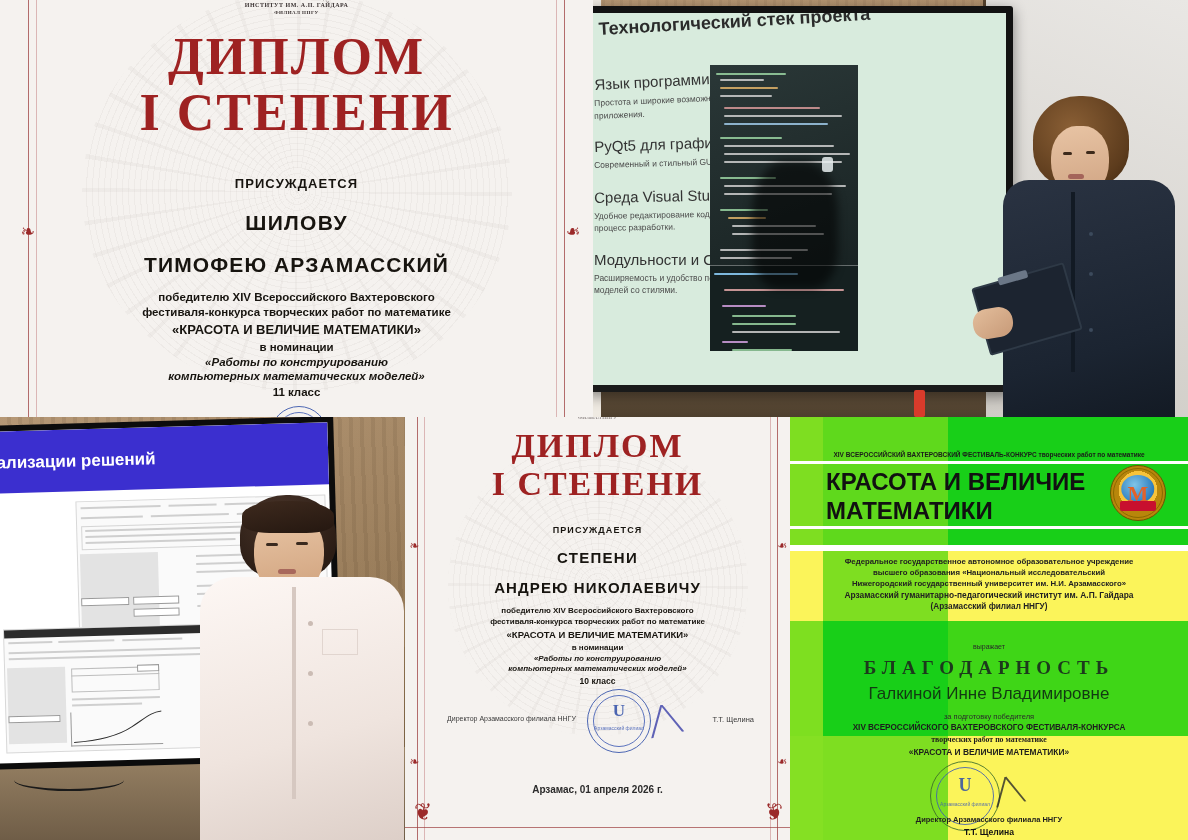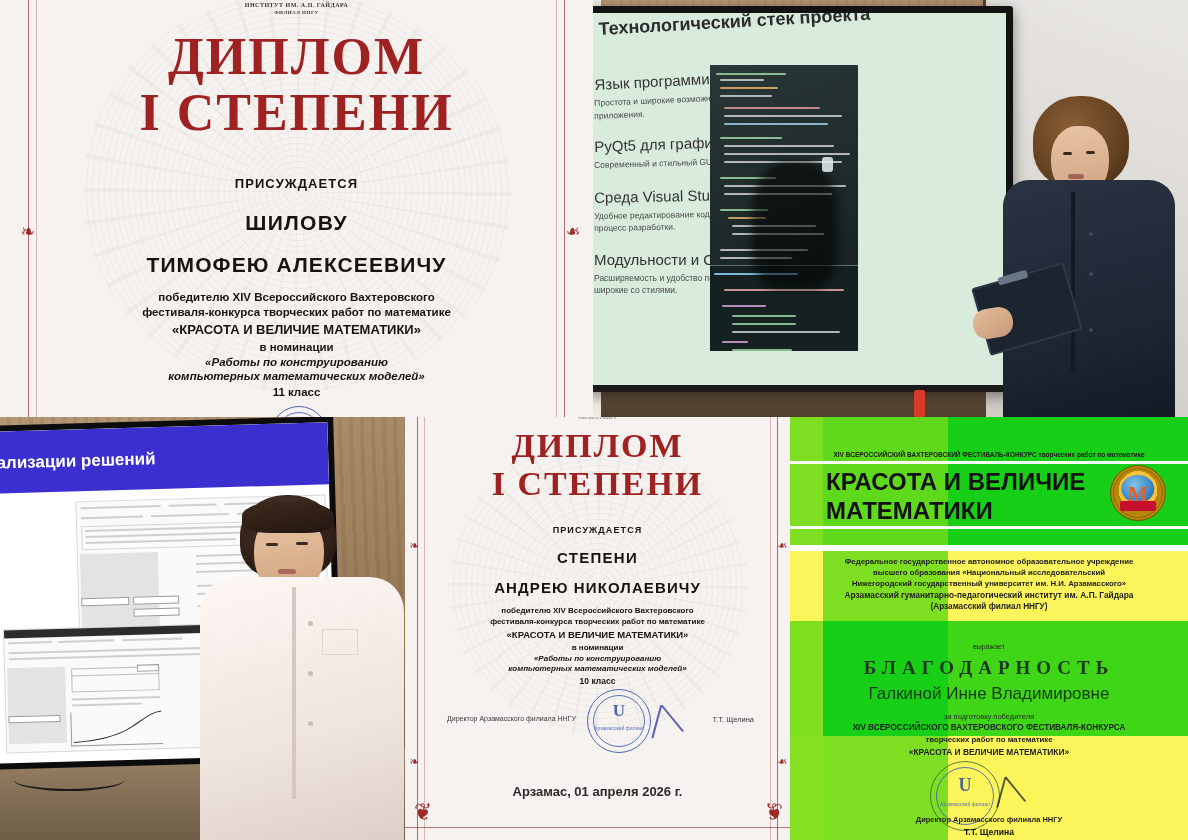--- a/index.html
+++ b/index.html
@@ -156,21 +156,21 @@
       <div class="l2">ИНСТИТУТ ИМ. А.П. ГАЙДАРА</div>
       <div class="l3">ФИЛИАЛ ННГУ</div>
     </div>
 
     <div class="dip-title" style="top:27px; font-size:52px;">ДИПЛОМ</div>
     <div class="dip-title" style="top:83px; font-size:52px;">I СТЕПЕНИ</div>
 
     <div class="dip-body" style="top:176px;">
       <div class="award" style="font-size:13px;">ПРИСУЖДАЕТСЯ</div>
       <div class="surname" style="font-size:21px; margin-top:20px;">ШИЛОВУ</div>
-      <div class="patron" style="font-size:21px; margin-top:18px;">ТИМОФЕЮ АЛЕКСЕЕВИЧУ</div>
+      <div class="patron" style="font-size:21px; margin-top:18px;">ТИМОФЕЮ АРЗАМАССКИЙ</div>
       <div class="small" style="font-size:11.5px; font-weight:bold; margin-top:14px;">победителю XIV Всероссийского Вахтеровского</div>
       <div class="small" style="font-size:11.5px; font-weight:bold; margin-top:3px;">фестиваля-конкурса творческих работ по математике</div>
       <div class="quoted" style="font-size:13px; margin-top:4px;">«КРАСОТА И ВЕЛИЧИЕ МАТЕМАТИКИ»</div>
       <div style="font-size:11.5px; font-weight:bold; margin-top:4px;">в номинации</div>
       <div class="nomin" style="font-size:11.5px; margin-top:3px;">«Работы по конструированию</div>
       <div class="nomin" style="font-size:11.5px; margin-top:2px;">компьютерных математических моделей»</div>
       <div style="font-size:11.5px; font-weight:bold; margin-top:4px;">11 класс</div>
     </div>
 
     <div class="seal" style="left:270px; top:406px; width:58px; height:58px;">
@@ -197,21 +197,21 @@
 
         <div class="slide-h" style="left:2px; top:125px; font-size:15px; transform:rotate(-2deg); transform-origin:left top;">PyQt5 для графического интерфейса</div>
         <div class="slide-p" style="left:2px; top:147px; font-size:8.5px; transform:rotate(-1.6deg); transform-origin:left top;">Современный и стильный GUI с применением QSS</div>
 
         <div class="slide-h" style="left:2px; top:176px; font-size:15px; transform:rotate(-1.2deg); transform-origin:left top;">Среда Visual Studio Code</div>
         <div class="slide-p" style="left:2px; top:198px; font-size:8.5px; transform:rotate(-1deg); transform-origin:left top;">Удобное редактирование кода и удобный</div>
         <div class="slide-p" style="left:2px; top:210px; font-size:8.5px; transform:rotate(-1deg); transform-origin:left top;">процесс разработки.</div>
 
         <div class="slide-h" style="left:2px; top:238px; font-size:15px;">Модульности и ООП</div>
         <div class="slide-p" style="left:2px; top:260px; font-size:8.5px;">Расширяемость и удобство поддержки через</div>
-        <div class="slide-p" style="left:2px; top:272px; font-size:8.5px;">широкие со стилями.</div>
+        <div class="slide-p" style="left:2px; top:272px; font-size:8.5px;">моделей со стилями.</div>
 
         <div class="codebox" style="left:118px; top:52px; width:148px; height:286px;">
           <div style="position:absolute; inset:0; background:linear-gradient(160deg, rgba(255,255,255,.06), rgba(0,0,0,.35));"></div>
           <div class="codeline" style="left:6px; top:8px;  width:70px; background:#9ad4a2;"></div>
           <div class="codeline" style="left:10px;top:14px; width:44px; background:#cfcfcf;"></div>
           <div class="codeline" style="left:10px;top:22px; width:58px; background:#e0b36a;"></div>
           <div class="codeline" style="left:10px;top:30px; width:52px; background:#cfcfcf;"></div>
           <div class="codeline" style="left:14px;top:42px; width:96px; background:#d89a9a;"></div>
           <div class="codeline" style="left:14px;top:50px; width:118px;background:#cfcfcf;"></div>
           <div class="codeline" style="left:14px;top:58px; width:104px;background:#9fc9e8;"></div>
@@ -387,21 +387,21 @@
 
     <div class="seal" style="left:182px; top:272px; width:64px; height:64px;">
       <div class="u" style="font-size:17px;">U</div>
       <div class="t" style="font-size:5px;">Арзамасский филиал</div>
     </div>
     <div class="sig-scribble" style="left:244px; top:288px; font-size:26px;">╱╲</div>
 
     <div class="signline" style="left:42px; top:298px; font-size:7px;">Директор Арзамасского филиала ННГУ</div>
     <div class="signline" style="right:36px; top:298px; font-size:7.5px;">Т.Т. Щелина</div>
 
-    <div style="position:absolute; left:0; right:0; top:367px; text-align:center; font-size:13px; font-weight:bold; color:#2b2b2b;">Арзамас, 01 апреля 2026 г.</div>
+    <div style="position:absolute; left:0; right:0; top:367px; text-align:center; font-size:10px; font-weight:bold; color:#2b2b2b;">Арзамас, 01 апреля 2026 г.</div>
   </div>
 
   <div class="panel" id="br">
 
     <div class="gr-band" style="top:0;   height:44px; background:#18cf18;"></div>
     <div class="gr-band" style="top:44px;height:3px;  background:#ffffff;"></div>
     <div class="gr-band" style="top:47px;height:62px; background:#18cf18;"></div>
     <div class="gr-band" style="top:109px;height:3px; background:#ffffff;"></div>
     <div class="gr-band" style="top:112px;height:16px; background:#18cf18;"></div>
     <div class="gr-band" style="top:128px;height:6px; background:#ffffff;"></div>
@@ -444,21 +444,21 @@
     <div class="gr-text gr-org" style="top:162px; font-size:7.8px;">Нижегородский государственный университет им. Н.И. Арзамасского»</div>
     <div class="gr-text gr-org" style="top:173px; font-size:8.4px;">Арзамасский гуманитарно-педагогический институт им. А.П. Гайдара</div>
     <div class="gr-text gr-org" style="top:185px; font-size:8.2px;">(Арзамасский филиал ННГУ)</div>
 
     <div class="gr-text gr-vyr" style="top:226px; font-size:7px;">выражает</div>
     <div class="gr-text gr-name" style="top:267px; font-size:17px;">Галкиной Инне Владимировне</div>
     <div class="gr-text gr-blag" style="top:240px; font-size:19px;">БЛАГОДАРНОСТЬ</div>
 
     <div class="gr-text" style="top:295px; font-size:7.5px; color:#2b2b2b;">за подготовку победителя</div>
     <div class="gr-text gr-sub" style="top:306px; font-size:8.2px;">XIV ВСЕРОССИЙСКОГО ВАХТЕРОВСКОГО ФЕСТИВАЛЯ-КОНКУРСА</div>
-    <div class="gr-text" style="top:318px; font-size:7.8px; font-weight:bold; color:#1d1d1d;">творческих работ по математике</div>
+    <div class="gr-text" style="top:318px; font-size:7.8px; font-weight:bold; color:#1d1d1d;font-family:Liberation Serif, serif;">творческих работ по математике</div>
     <div class="gr-text gr-sub" style="top:330px; font-size:8.4px;">«КРАСОТА И ВЕЛИЧИЕ МАТЕМАТИКИ»</div>
 
     <div class="seal" style="left:140px; top:344px; width:70px; height:70px; border-color:#3a6a2a;">
       <div class="u" style="font-size:18px; color:#2f4ea8;">U</div>
       <div class="t" style="font-size:5px; color:#3f5cb5;">Арзамасский филиал</div>
     </div>
     <div class="sig-scribble" style="left:204px; top:360px; font-size:24px; color:#2a2a2a;">╱╲</div>
 
     <div class="gr-text" style="top:398px; font-size:7.5px; font-weight:bold; color:#1f1f1f;">Директор Арзамасского филиала ННГУ</div>
     <div class="gr-text" style="top:410px; font-size:8.6px; font-weight:bold; color:#121212;">Т.Т. Щелина</div>

